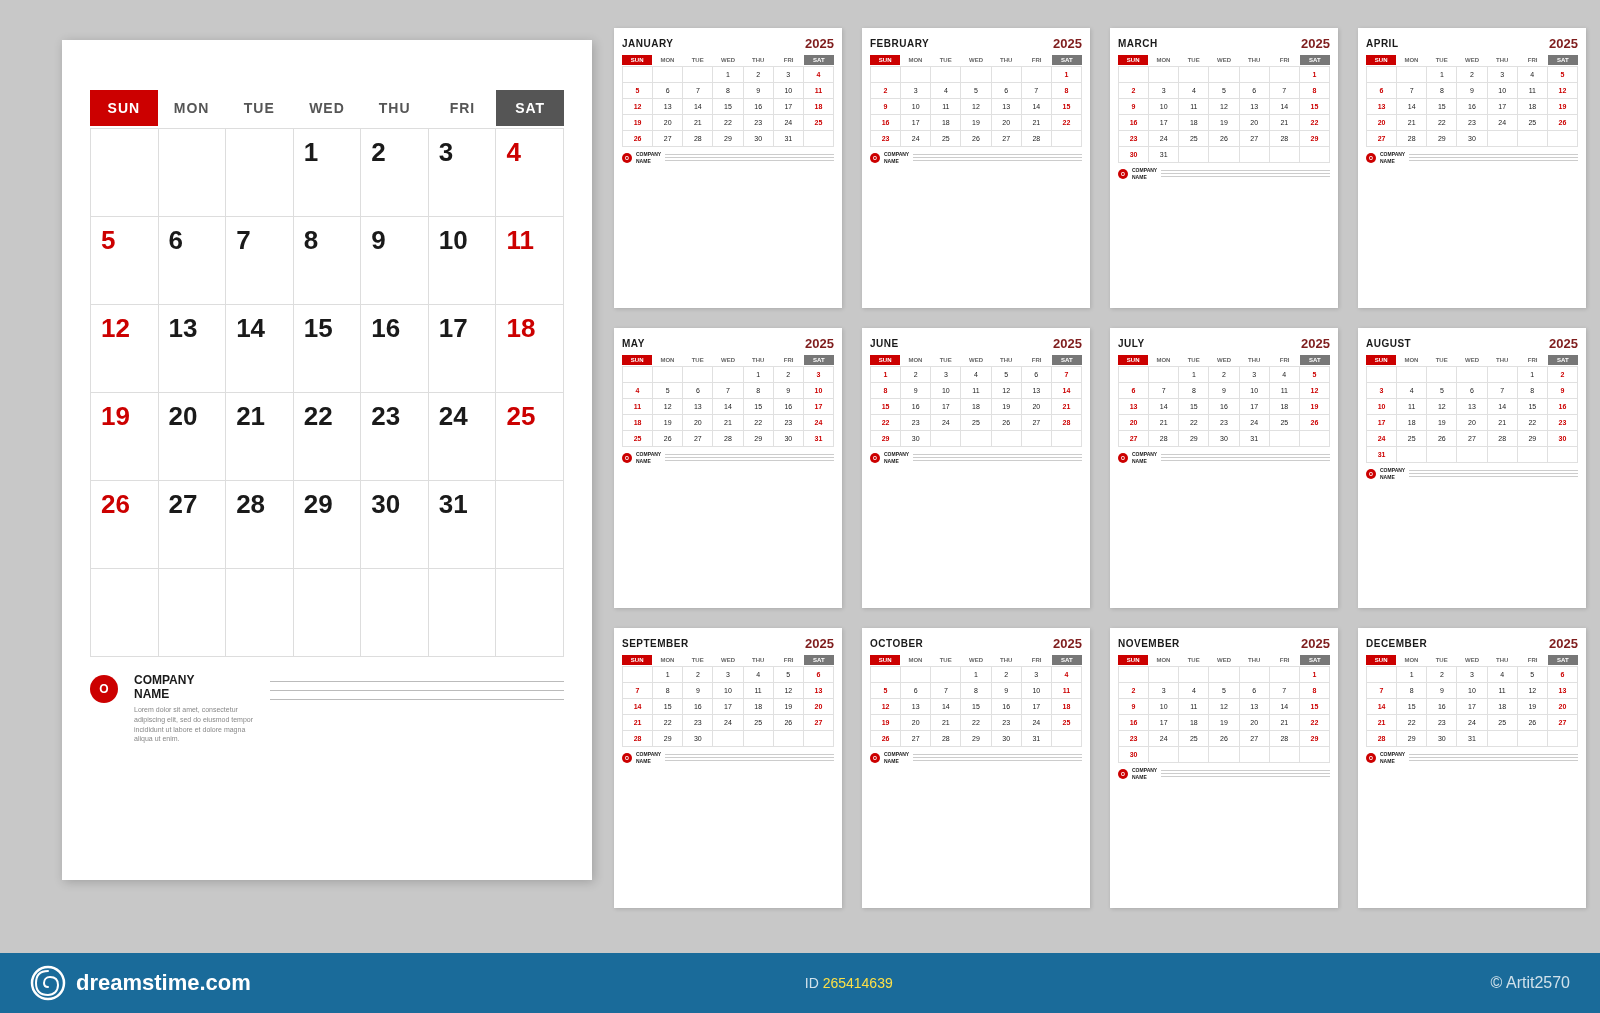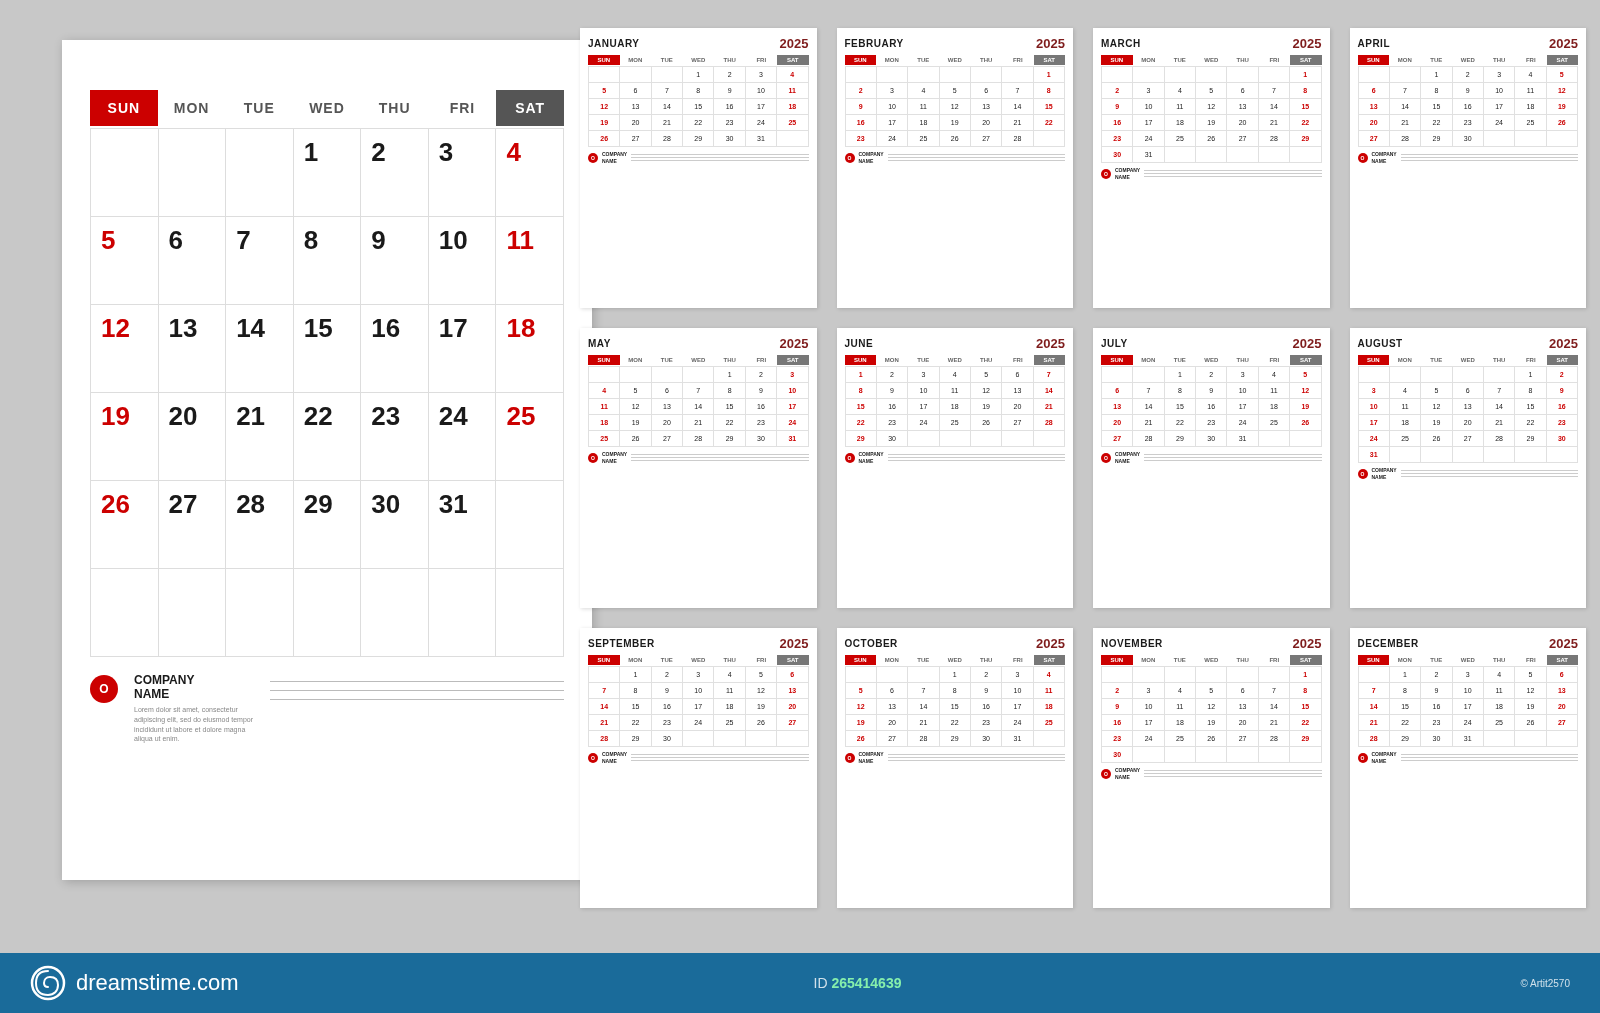--- a/index.html
+++ b/index.html
@@ -141,21 +141,21 @@
 
     .footer-line {
       height: 1px;
       background: #bbb;
       width: 100%;
     }
 
     
     .small-calendars {
       position: absolute;
-      left: 580px;
+      left: 614px;
       top: 28px;
       right: 14px;
       display: grid;
       grid-template-columns: repeat(4, 1fr);
       grid-template-rows: repeat(3, 1fr);
       gap: 20px;
       height: 880px;
     }
 
     .small-cal {
@@ -281,36 +281,36 @@
 
     .dreamstime-logo {
       display: flex;
       align-items: center;
       gap: 10px;
     }
 
     .dreamstime-text {
       color: white;
       font-size: 22px;
-      font-weight: 400;
+      font-weight: 700;
     }
 
     .stock-id {
       color: rgba(255,255,255,0.8);
       font-size: 14px;
     }
 
     .stock-id-num {
-      color: #86efac;
-      font-weight: 700;
+      color: #fde047;
+      font-weight: 400;
     }
 
     .author {
       color: rgba(255,255,255,0.8);
-      font-size: 10px;
+      font-size: 16px;
       margin-left: 44px;
     }
   </style>
 </head>
 <body>
 
 <div class="main-calendar">
   <div class="main-header">
     <div class="main-month"></div>
     <div class="main-year"></div>

